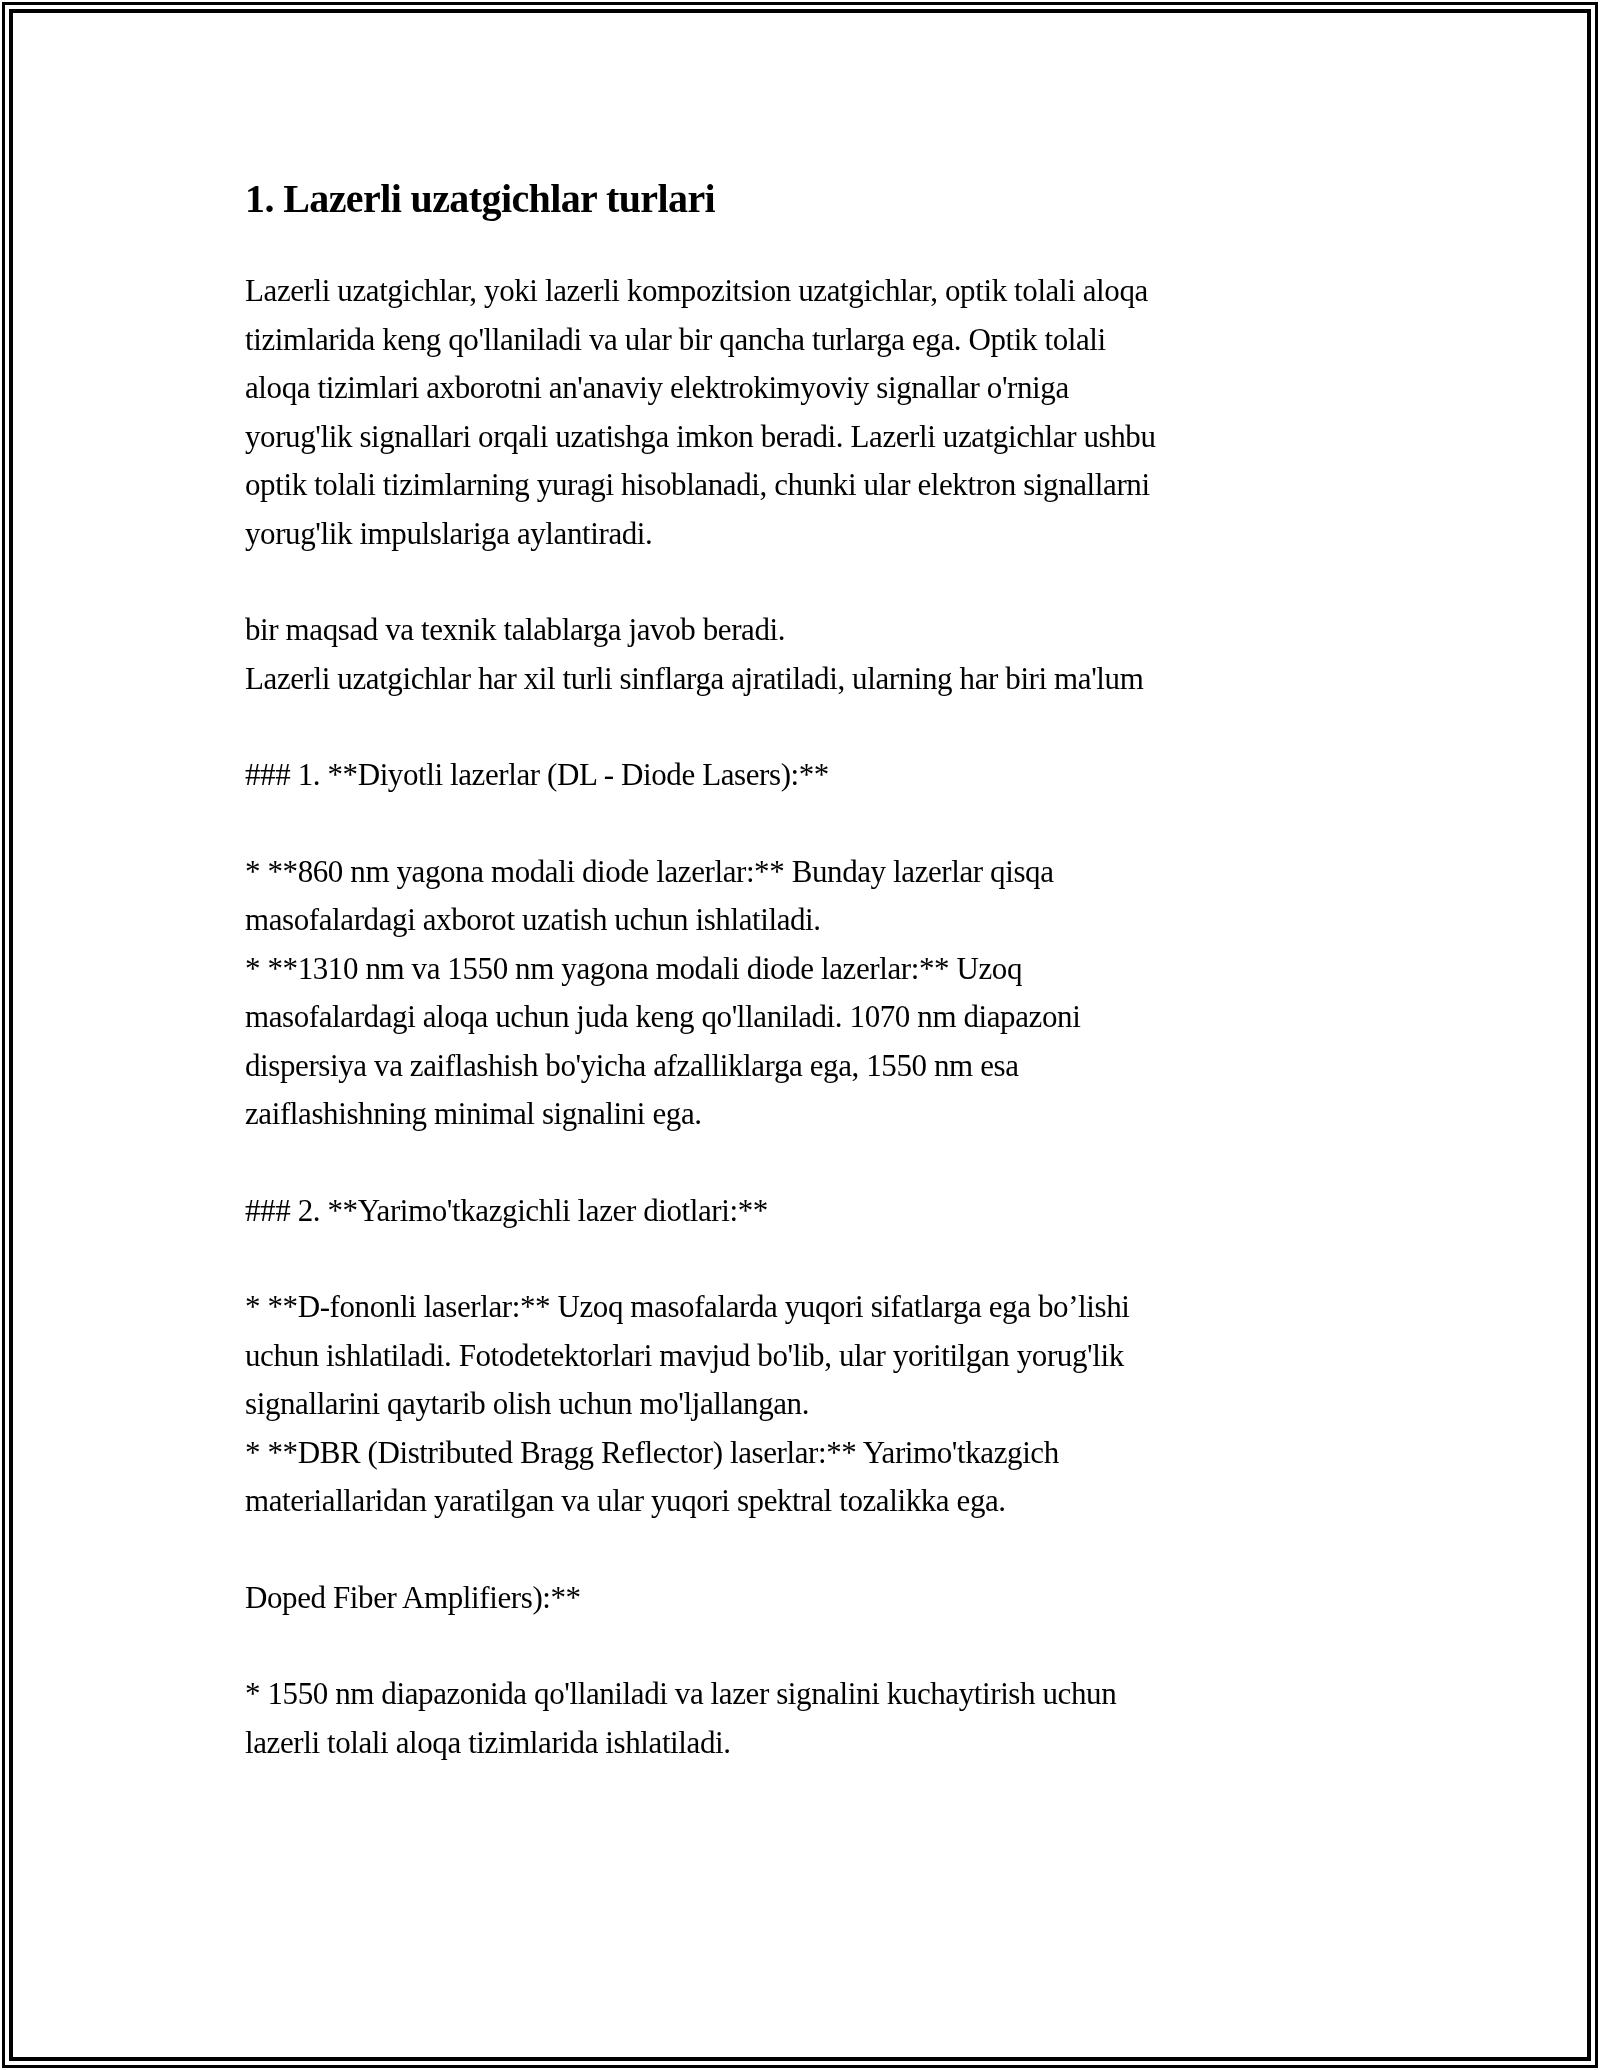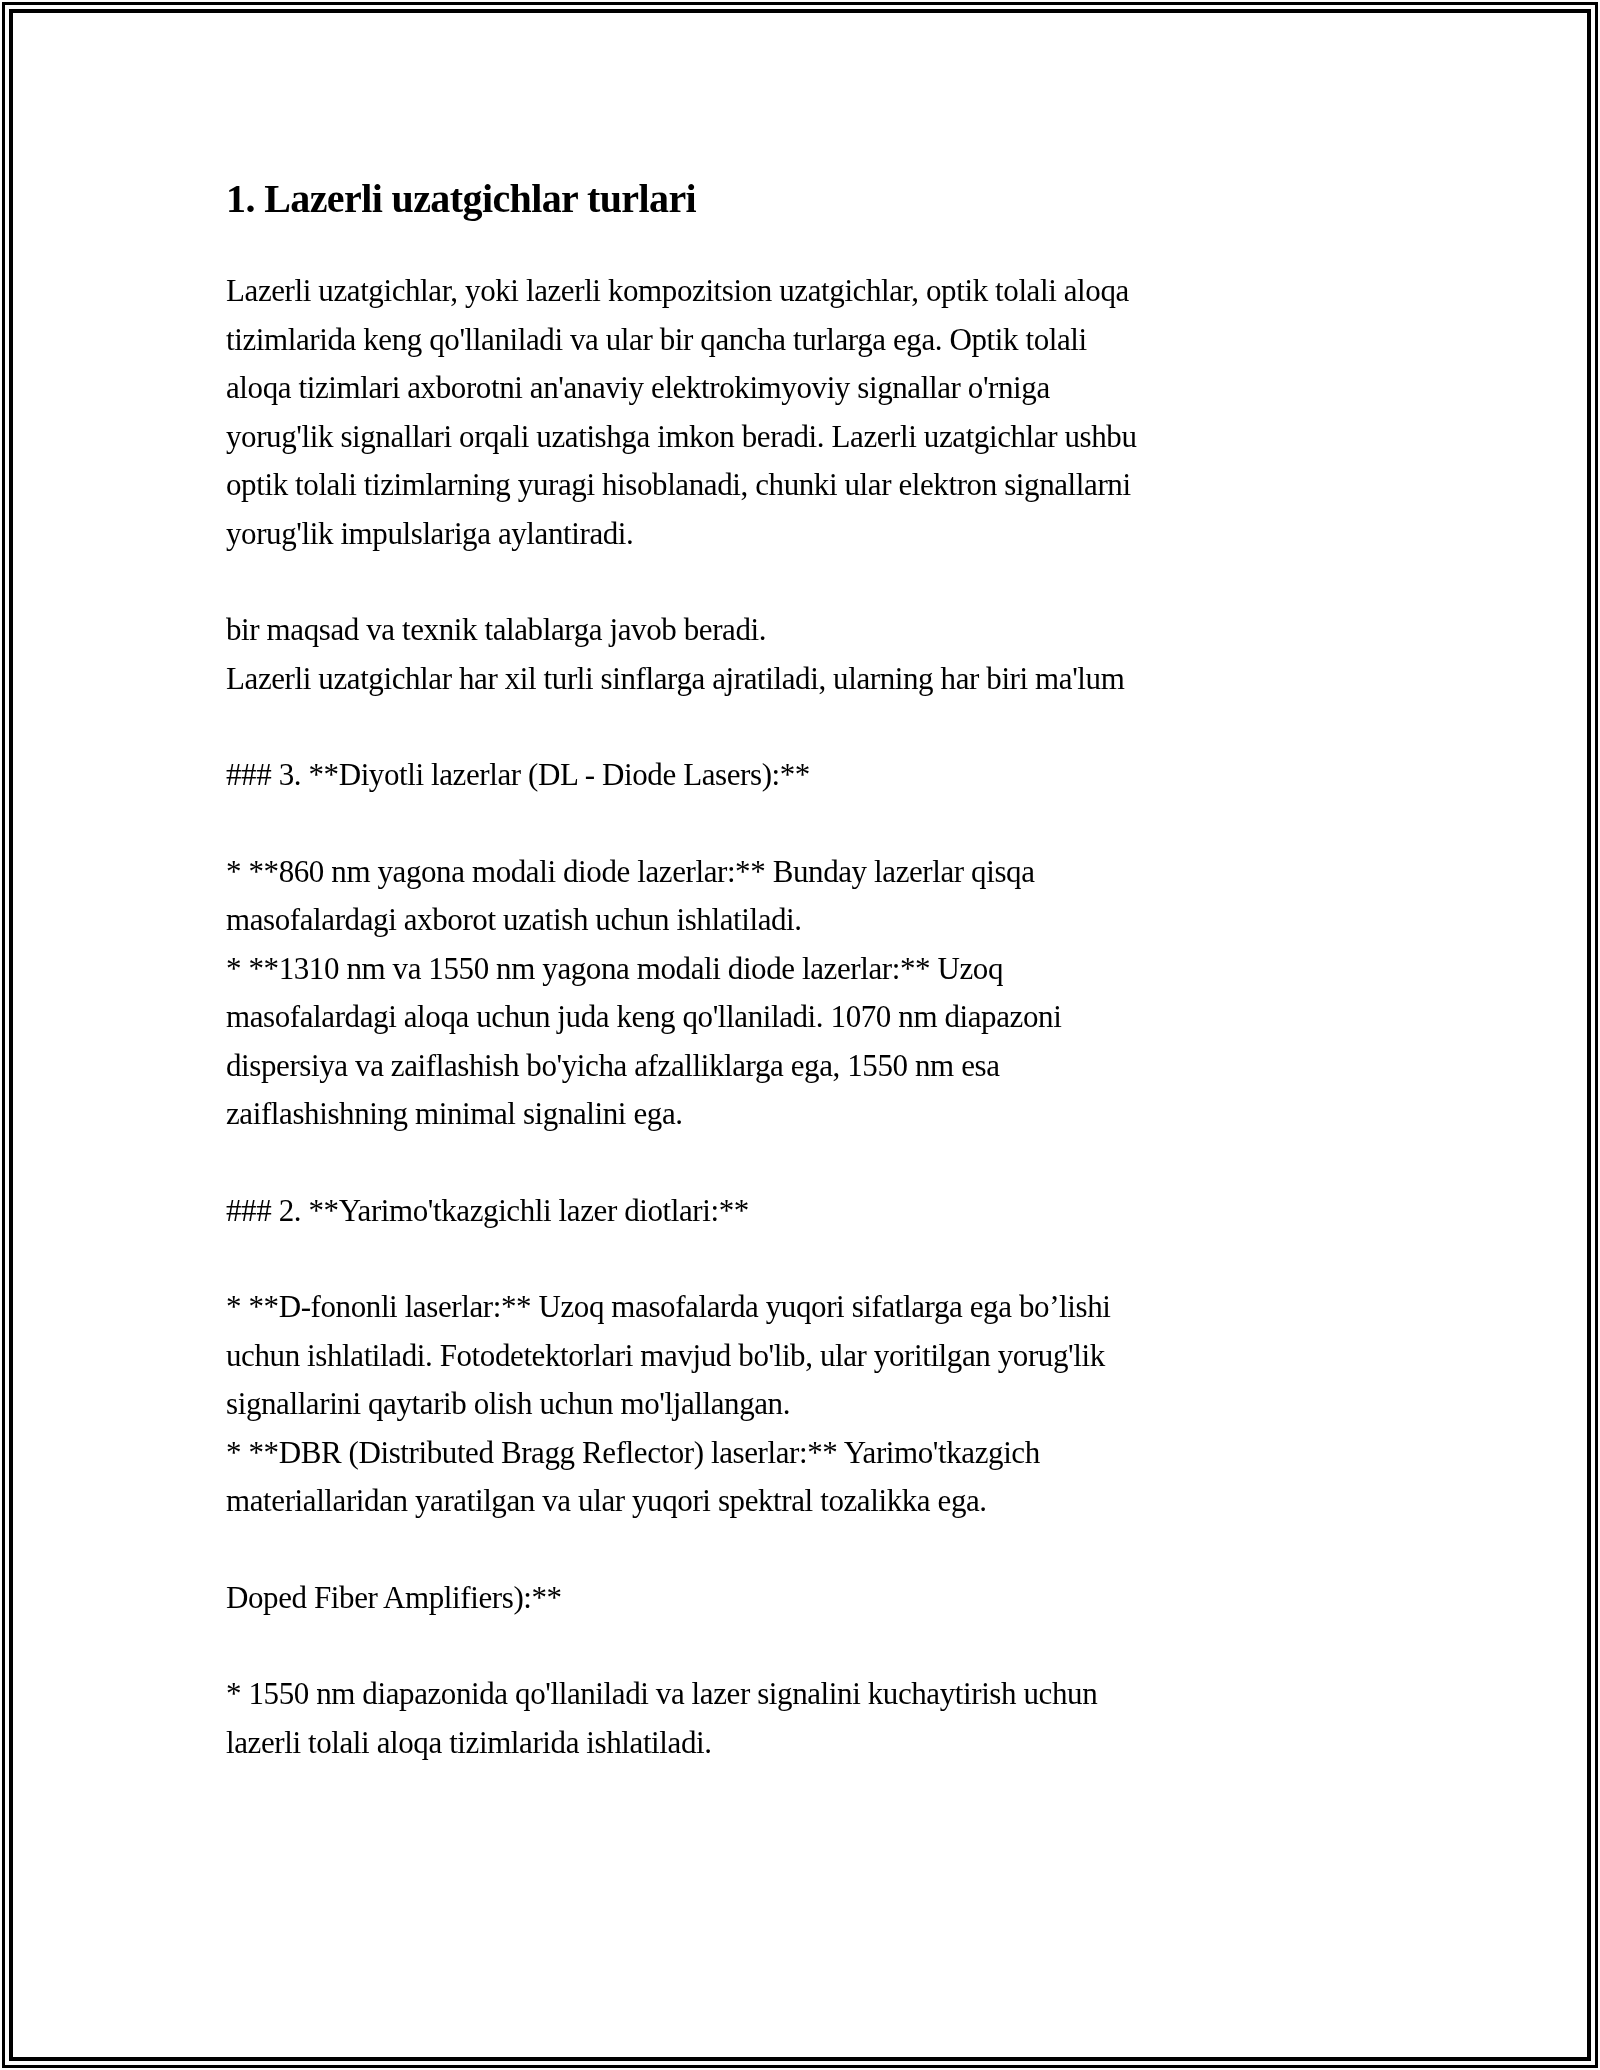--- a/index.html
+++ b/index.html
@@ -23,21 +23,21 @@
     pointer-events: none;
   }
   .frame-inner {
     position: absolute;
     inset: 9px;
     border: 4px solid #000000;
     pointer-events: none;
   }
   .content {
     position: absolute;
-    left: 226px;
+    left: 245px;
     top: 172px;
     width: 1190px;
   }
   .doc-title {
     font-size: 40px;
     font-weight: bold;
     line-height: 54px;
     letter-spacing: -0.6px;
     margin: 0 0 41px 0;
     white-space: nowrap;
@@ -71,21 +71,21 @@
       <div class="line">optik tolali tizimlarning yuragi hisoblanadi, chunki ular elektron signallarni</div>
       <div class="line">yorug'lik impulslariga aylantiradi.</div>
     </div>
 
     <div class="block">
       <div class="line">bir maqsad va texnik talablarga javob beradi.</div>
       <div class="line">Lazerli uzatgichlar har xil turli sinflarga ajratiladi, ularning har biri ma'lum</div>
     </div>
 
     <div class="block">
-      <div class="line">### 3. **Diyotli lazerlar (DL - Diode Lasers):**</div>
+      <div class="line">### 1. **Diyotli lazerlar (DL - Diode Lasers):**</div>
     </div>
 
     <div class="block">
       <div class="line">* **860 nm yagona modali diode lazerlar:** Bunday lazerlar qisqa</div>
       <div class="line">masofalardagi axborot uzatish uchun ishlatiladi.</div>
       <div class="line">* **1310 nm va 1550 nm yagona modali diode lazerlar:** Uzoq</div>
       <div class="line">masofalardagi aloqa uchun juda keng qo'llaniladi. 1070 nm diapazoni</div>
       <div class="line">dispersiya va zaiflashish bo'yicha afzalliklarga ega, 1550 nm esa</div>
       <div class="line">zaiflashishning minimal signalini ega.</div>
     </div>

